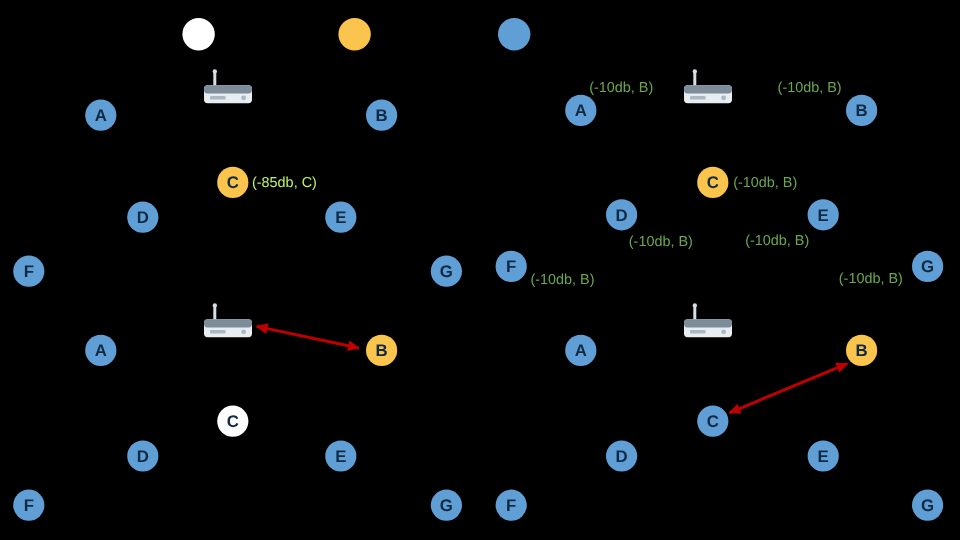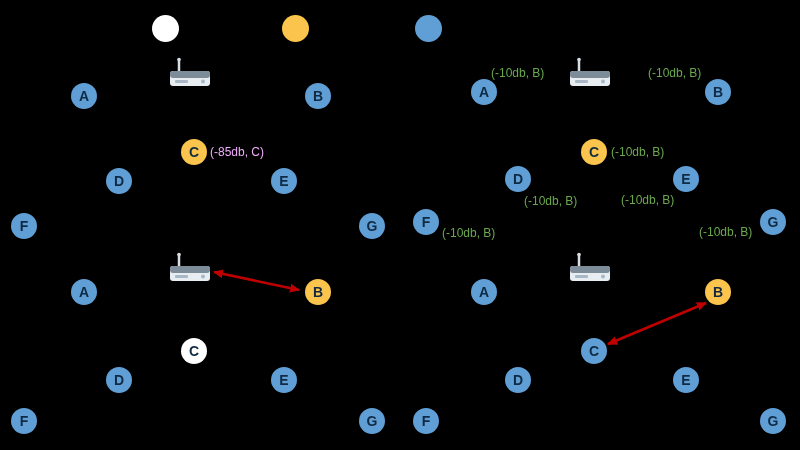--- a/index.html
+++ b/index.html
@@ -61,21 +61,21 @@
         <rect x="8" y="23" width="13" height="3" rx="1" fill="#a9b8c4"></rect>
         <circle cx="36" cy="24.5" r="2" fill="#a9b8c4"></circle>
       </svg></div>
     <div class="node" style="left: 71px; top: 83px; background: rgb(95, 159, 214); color: rgb(16, 42, 67);">A</div>
     <div class="node" style="left: 305px; top: 83px; background: rgb(95, 159, 214); color: rgb(16, 42, 67);">B</div>
     <div class="node" style="left: 181px; top: 139px; background: rgb(251, 196, 77); color: rgb(16, 42, 67);">C</div>
     <div class="node" style="left: 106px; top: 168px; background: rgb(95, 159, 214); color: rgb(16, 42, 67);">D</div>
     <div class="node" style="left: 271px; top: 168px; background: rgb(95, 159, 214); color: rgb(16, 42, 67);">E</div>
     <div class="node" style="left: 11px; top: 213px; background: rgb(95, 159, 214); color: rgb(16, 42, 67);">F</div>
     <div class="node" style="left: 359px; top: 213px; background: rgb(95, 159, 214); color: rgb(16, 42, 67);">G</div>
-    <div class="annotation" style="left: 210px; top: 152px; color: #f0abfc;">(-85db, C)</div>
+    <div class="annotation" style="left: 210px; top: 152px; color: #bef264;">(-85db, C)</div>
     <div class="router" style="left: 590px; top: 74px;"><svg width="46" height="34" viewBox="0 0 46 34">
         <line x1="12" y1="2" x2="12" y2="15" stroke="#d7dde2" stroke-width="2.5"></line>
         <circle cx="12" cy="2.5" r="1.8" fill="#d7dde2"></circle>
         <rect x="3" y="14" width="40" height="15" rx="3" fill="#e8edf1"></rect>
         <rect x="3" y="14" width="40" height="7" rx="3" fill="#7d8c99"></rect>
         <rect x="8" y="23" width="13" height="3" rx="1" fill="#a9b8c4"></rect>
         <circle cx="36" cy="24.5" r="2" fill="#a9b8c4"></circle>
       </svg></div>
     <div class="node" style="left: 471px; top: 79px; background: rgb(95, 159, 214); color: rgb(16, 42, 67);">A</div>
     <div class="node" style="left: 705px; top: 79px; background: rgb(95, 159, 214); color: rgb(16, 42, 67);">B</div>

